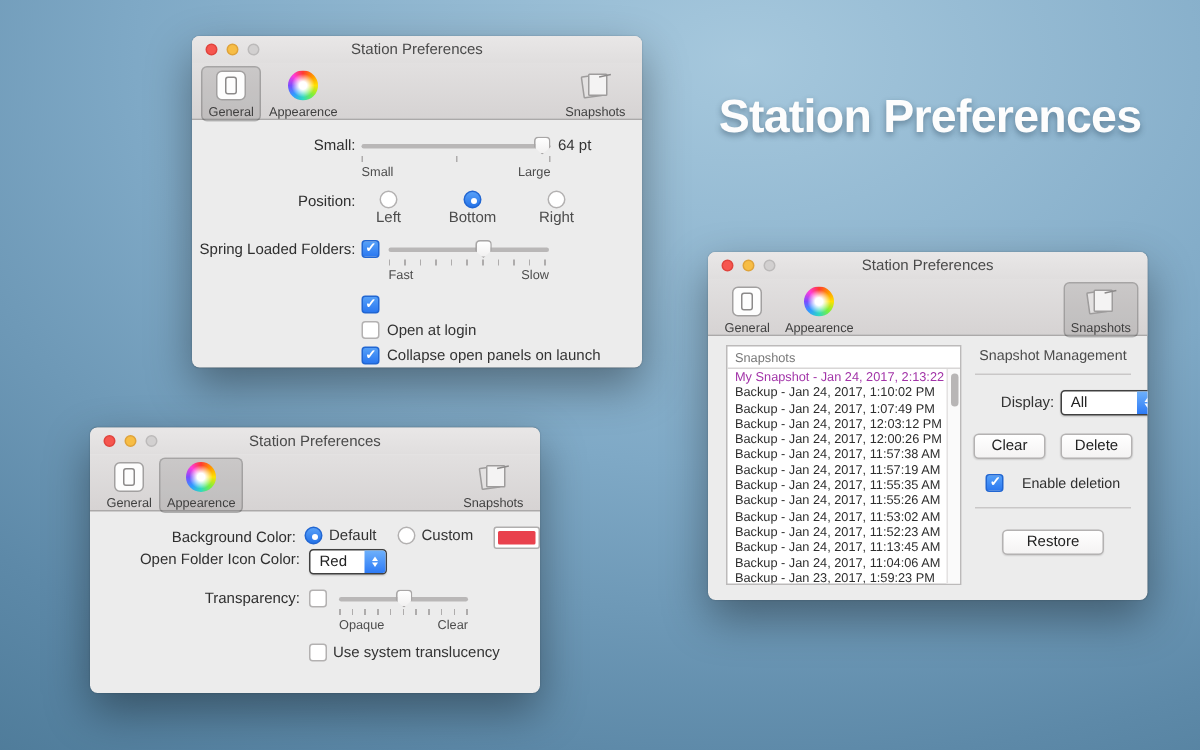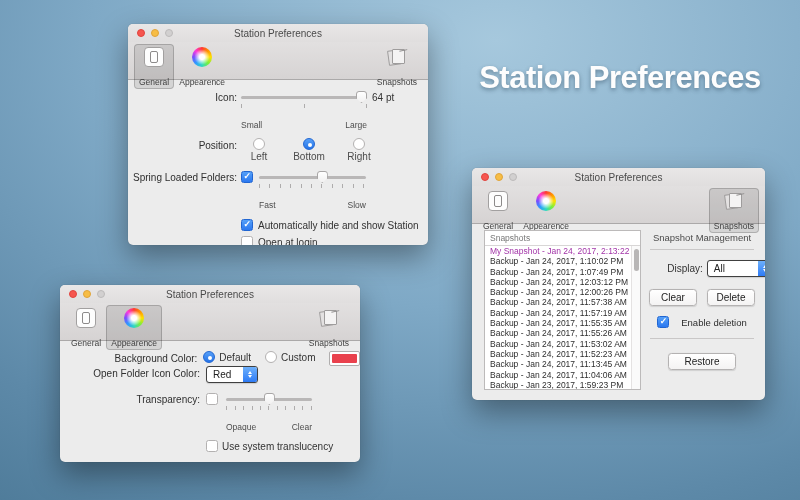--- a/index.html
+++ b/index.html
@@ -32,21 +32,21 @@
   .tl{ width:8px; height:8px; border-radius:50%; }
   .tl.red{ background:#f6564f; border:0.5px solid #e0443e; }
   .tl.yellow{ background:#f7bd45; border:0.5px solid #dfa33a; }
   .tl.gray{ background:#d2d0d0; border:0.5px solid #bcbaba; }
 
   .toolbar{
     height:38px; background:linear-gradient(#e2e0e0,#d6d3d3);
     border-bottom:1px solid #aba9a9; display:flex; align-items:flex-start; padding:2px 6px 0 6px;
   }
   .tb-item{
-    display:flex; flex-direction:column; align-items:center; gap:11px;
+    display:flex; flex-direction:column; align-items:center; gap:3px;
     padding:2px 4px 1px 4px; border-radius:4px; border:1px solid transparent; min-width:34px;
   }
   .tb-item.selected{ background:rgba(0,0,0,0.10); border:1px solid rgba(0,0,0,0.18); }
   .tb-label{ font-size:8.5px; color:#3f3f3f; line-height:9px; }
   .tb-spacer{ flex:1; }
 
   .icon-general{
     width:20px; height:20px; background:#fdfdfd; border:1px solid #a2a0a0; border-radius:4px;
     display:flex; align-items:center; justify-content:center;
   }
@@ -83,21 +83,21 @@
     border-radius:3px 3px 0 0;
   }
   .ticks{ height:4px; margin-top:1px; }
   .ticks.many{ background:repeating-linear-gradient(to right, #aeacac 0 1px, transparent 1px 10.4px); }
   .ticks.three{
     background:
       linear-gradient(#aeacac,#aeacac) 0 0/1px 4px no-repeat,
       linear-gradient(#aeacac,#aeacac) 50% 0/1px 4px no-repeat,
       linear-gradient(#aeacac,#aeacac) 100% 0/1px 4px no-repeat;
   }
-  .slider-sub{ display:flex; justify-content:space-between; margin-top:12px; }
+  .slider-sub{ display:flex; justify-content:space-between; margin-top:1px; }
 
   .radio{ width:12px; height:12px; border-radius:50%; background:#fff; border:1px solid #b3b1b1; position:relative; }
   .radio.checked{ background:linear-gradient(#57a0f8,#2573e8); border-color:#2166d2; }
   .radio.checked::after{ content:""; position:absolute; left:4px; top:4px; width:4px; height:4px; border-radius:50%; background:#fff; }
 
   .checkbox{ width:12px; height:12px; border-radius:2.5px; background:#fff; border:1px solid #b3b1b1; position:relative; flex:none; }
   .checkbox.checked{ background:linear-gradient(#55a0f8,#2b78f0); border-color:#2166d2; }
   .checkbox.checked::after{ content:"✓"; position:absolute; left:1.5px; top:-1px; font-size:9px; color:#fff; font-weight:bold; }
 
   .popup{
@@ -120,21 +120,21 @@
   }
 
   .colorwell{ width:31px; height:15px; background:#fff; border:1px solid #b0aeae; border-radius:2px; padding:2px; }
   .colorwell .fill{ width:100%; height:100%; background:#e9414d; border-radius:1px; }
 
   
   #win-general{ left:128px; top:24px; width:300px; height:221px; }
   #win-general .content{ padding:8px 0 0 0; }
   #win-general .row-label{ width:109px; margin-right:4px; }
   .gen-ctl{ width:126px; }
-  .radio-group{ display:flex; gap:14px; padding-top:1px; }
+  .radio-group{ display:flex; gap:20px; padding-top:1px; }
   .radio-opt{ display:flex; flex-direction:column; align-items:center; gap:1px; width:36px; }
   .check-row{ display:flex; align-items:center; gap:5px; margin-left:113px; margin-top:5px; }
 
   
   #win-appearance{ left:60px; top:285px; width:300px; height:177px; }
   #win-appearance .content{ padding:10px 0 0 0; }
   #win-appearance .row-label{ width:140px; margin-right:6px; }
   .inline-opt{ display:flex; align-items:center; gap:4px; }
 
   
@@ -195,21 +195,21 @@
           <div class="sheet back"></div>
             <div class="sheet front"></div>
             <div class="scribble"></div>
         </div>
         <div class="tb-label">Snapshots</div>
       </div>
     </div>
     <div class="content">
 
       <div class="row" style="margin-top:2px;">
-        <div class="row-label">Icon:</div>
+        <div class="row-label">Small:</div>
         <div class="gen-ctl">
           <div class="slider">
             <div class="track"></div>
             <div class="thumb" style="left:calc(100% - 11px);"></div>
           </div>
           <div class="ticks three"></div>
           <div class="slider-sub">
             <span class="small-lbl">Small</span>
             <span class="small-lbl">Large</span>
           </div>
@@ -246,21 +246,20 @@
           <div class="ticks many"></div>
           <div class="slider-sub">
             <span class="small-lbl">Fast</span>
             <span class="small-lbl">Slow</span>
           </div>
         </div>
       </div>
 
       <div class="check-row" style="margin-top:9px;">
         <div class="checkbox checked"></div>
-        <span>Automatically hide and show Station</span>
       </div>
       <div class="check-row">
         <div class="checkbox"></div>
         <span>Open at login</span>
       </div>
       <div class="check-row">
         <div class="checkbox checked"></div>
         <span>Collapse open panels on launch</span>
       </div>
 

